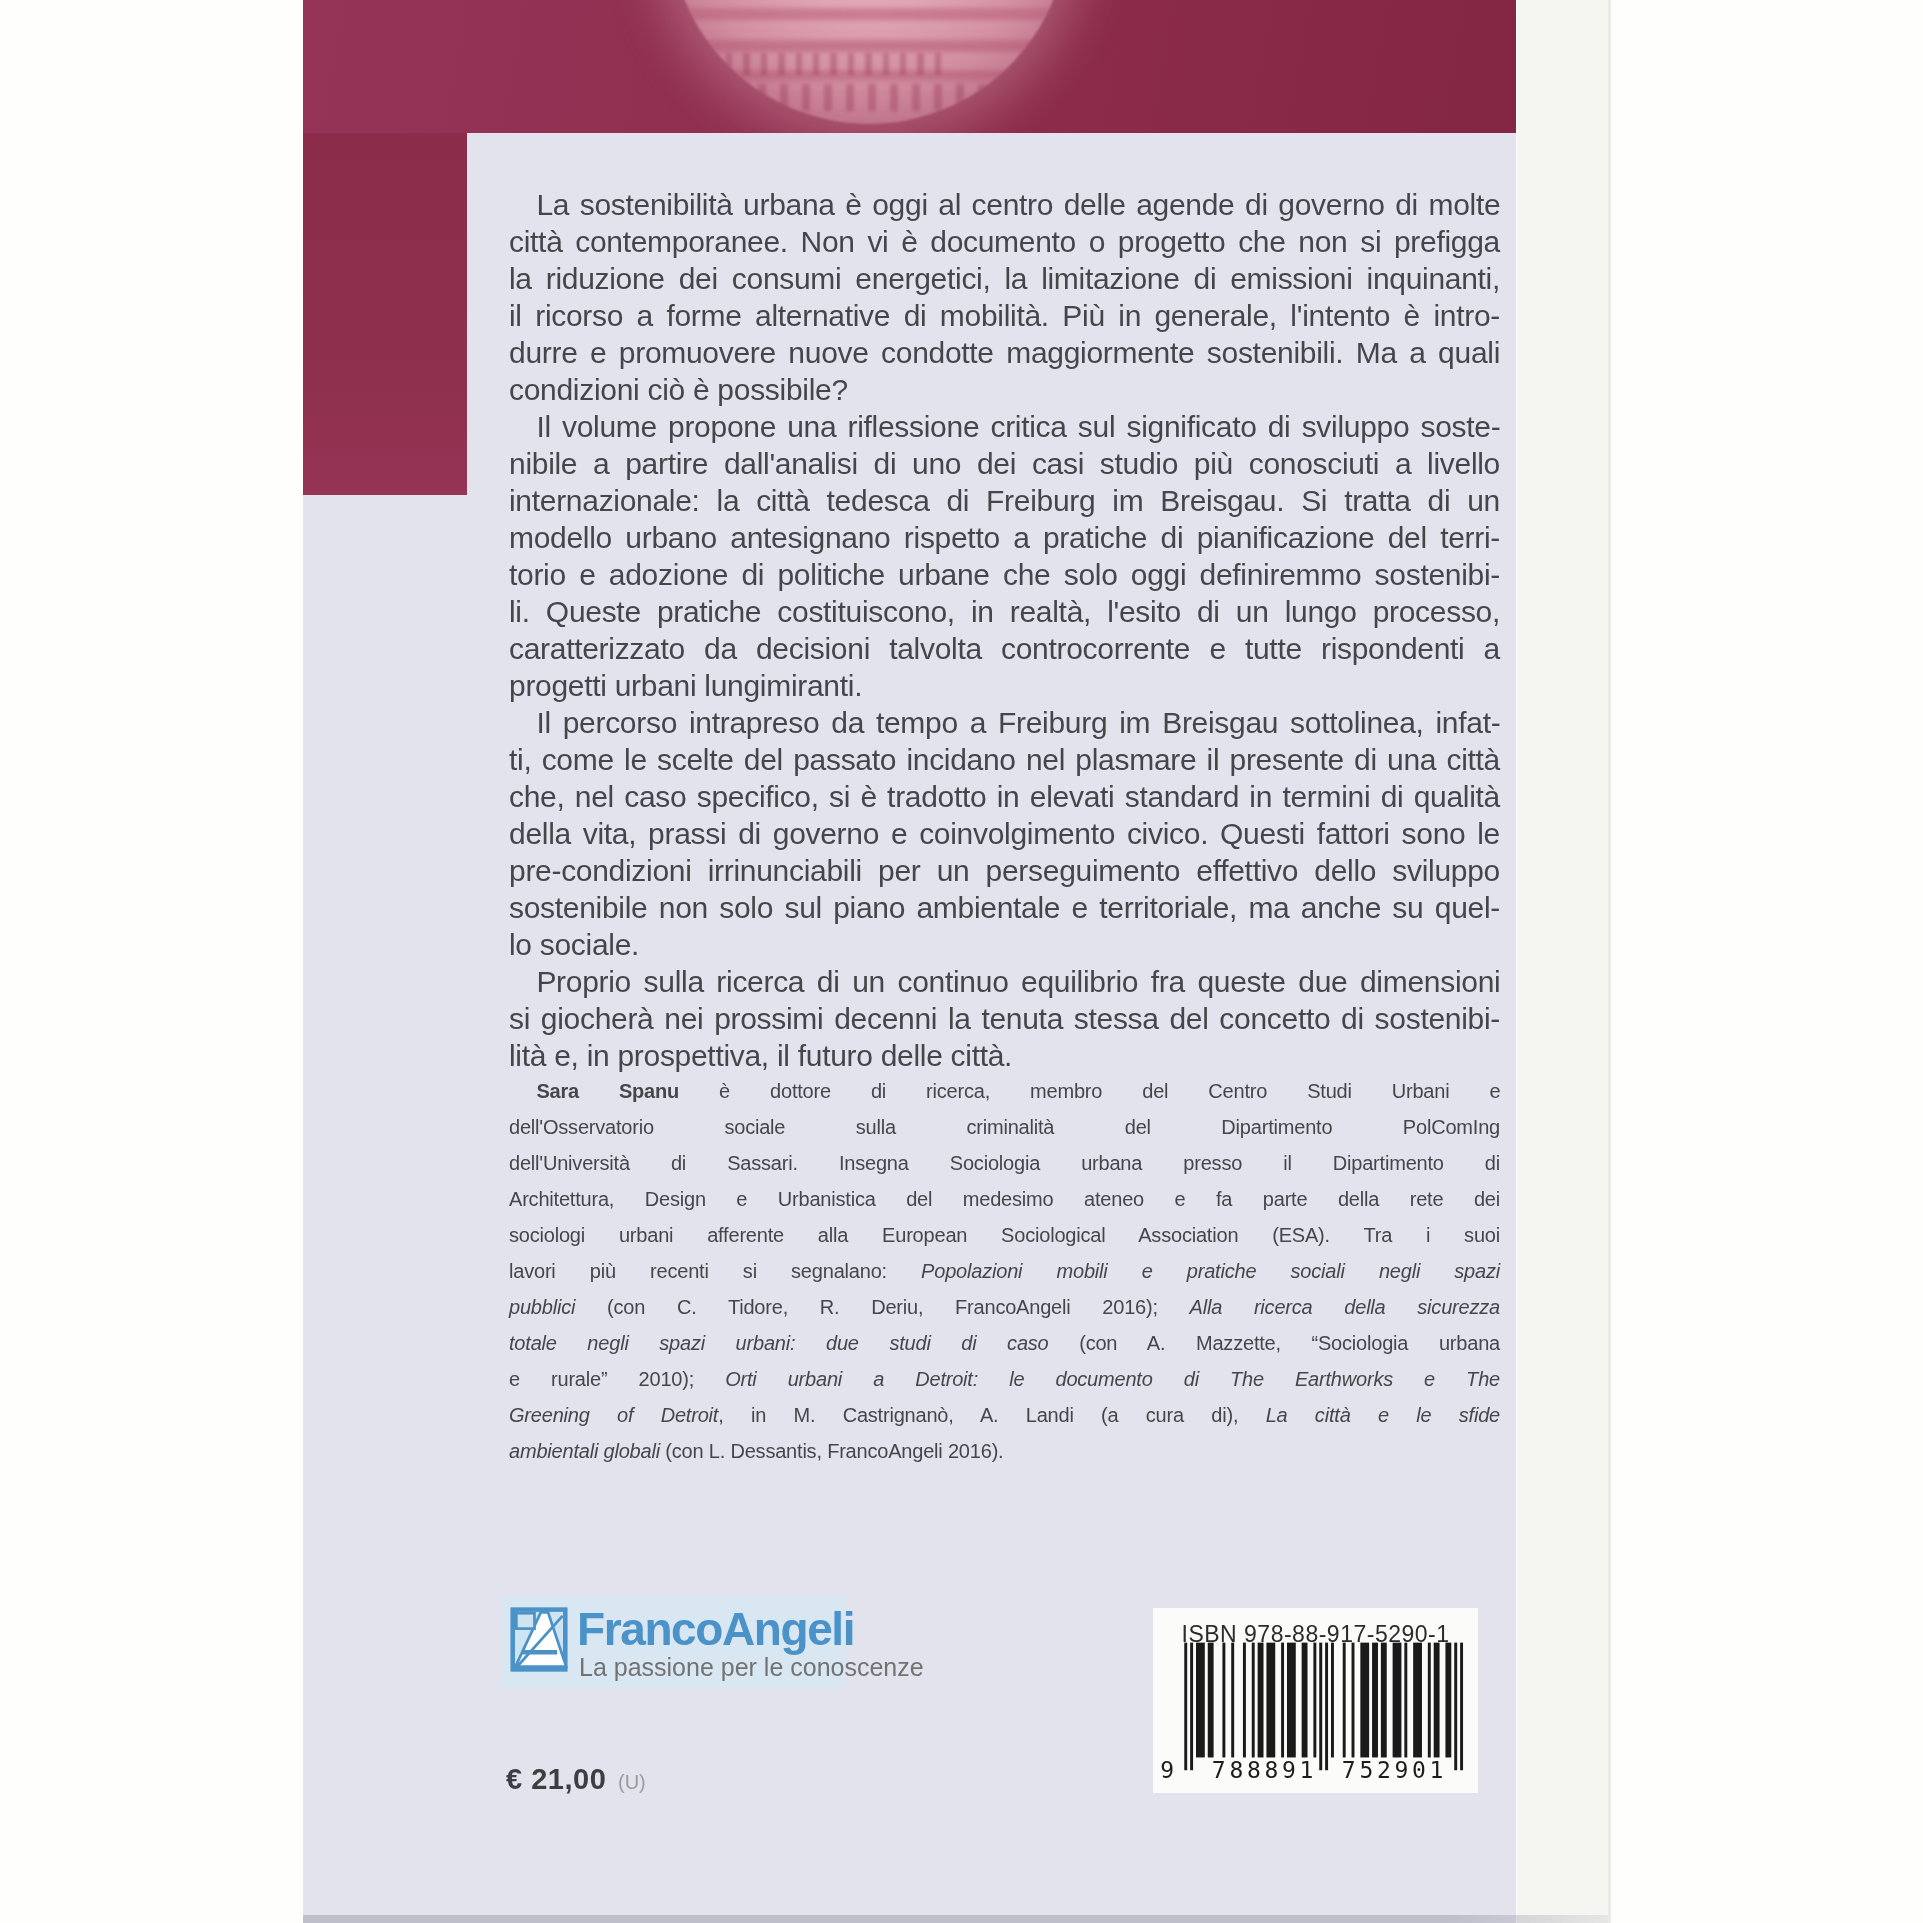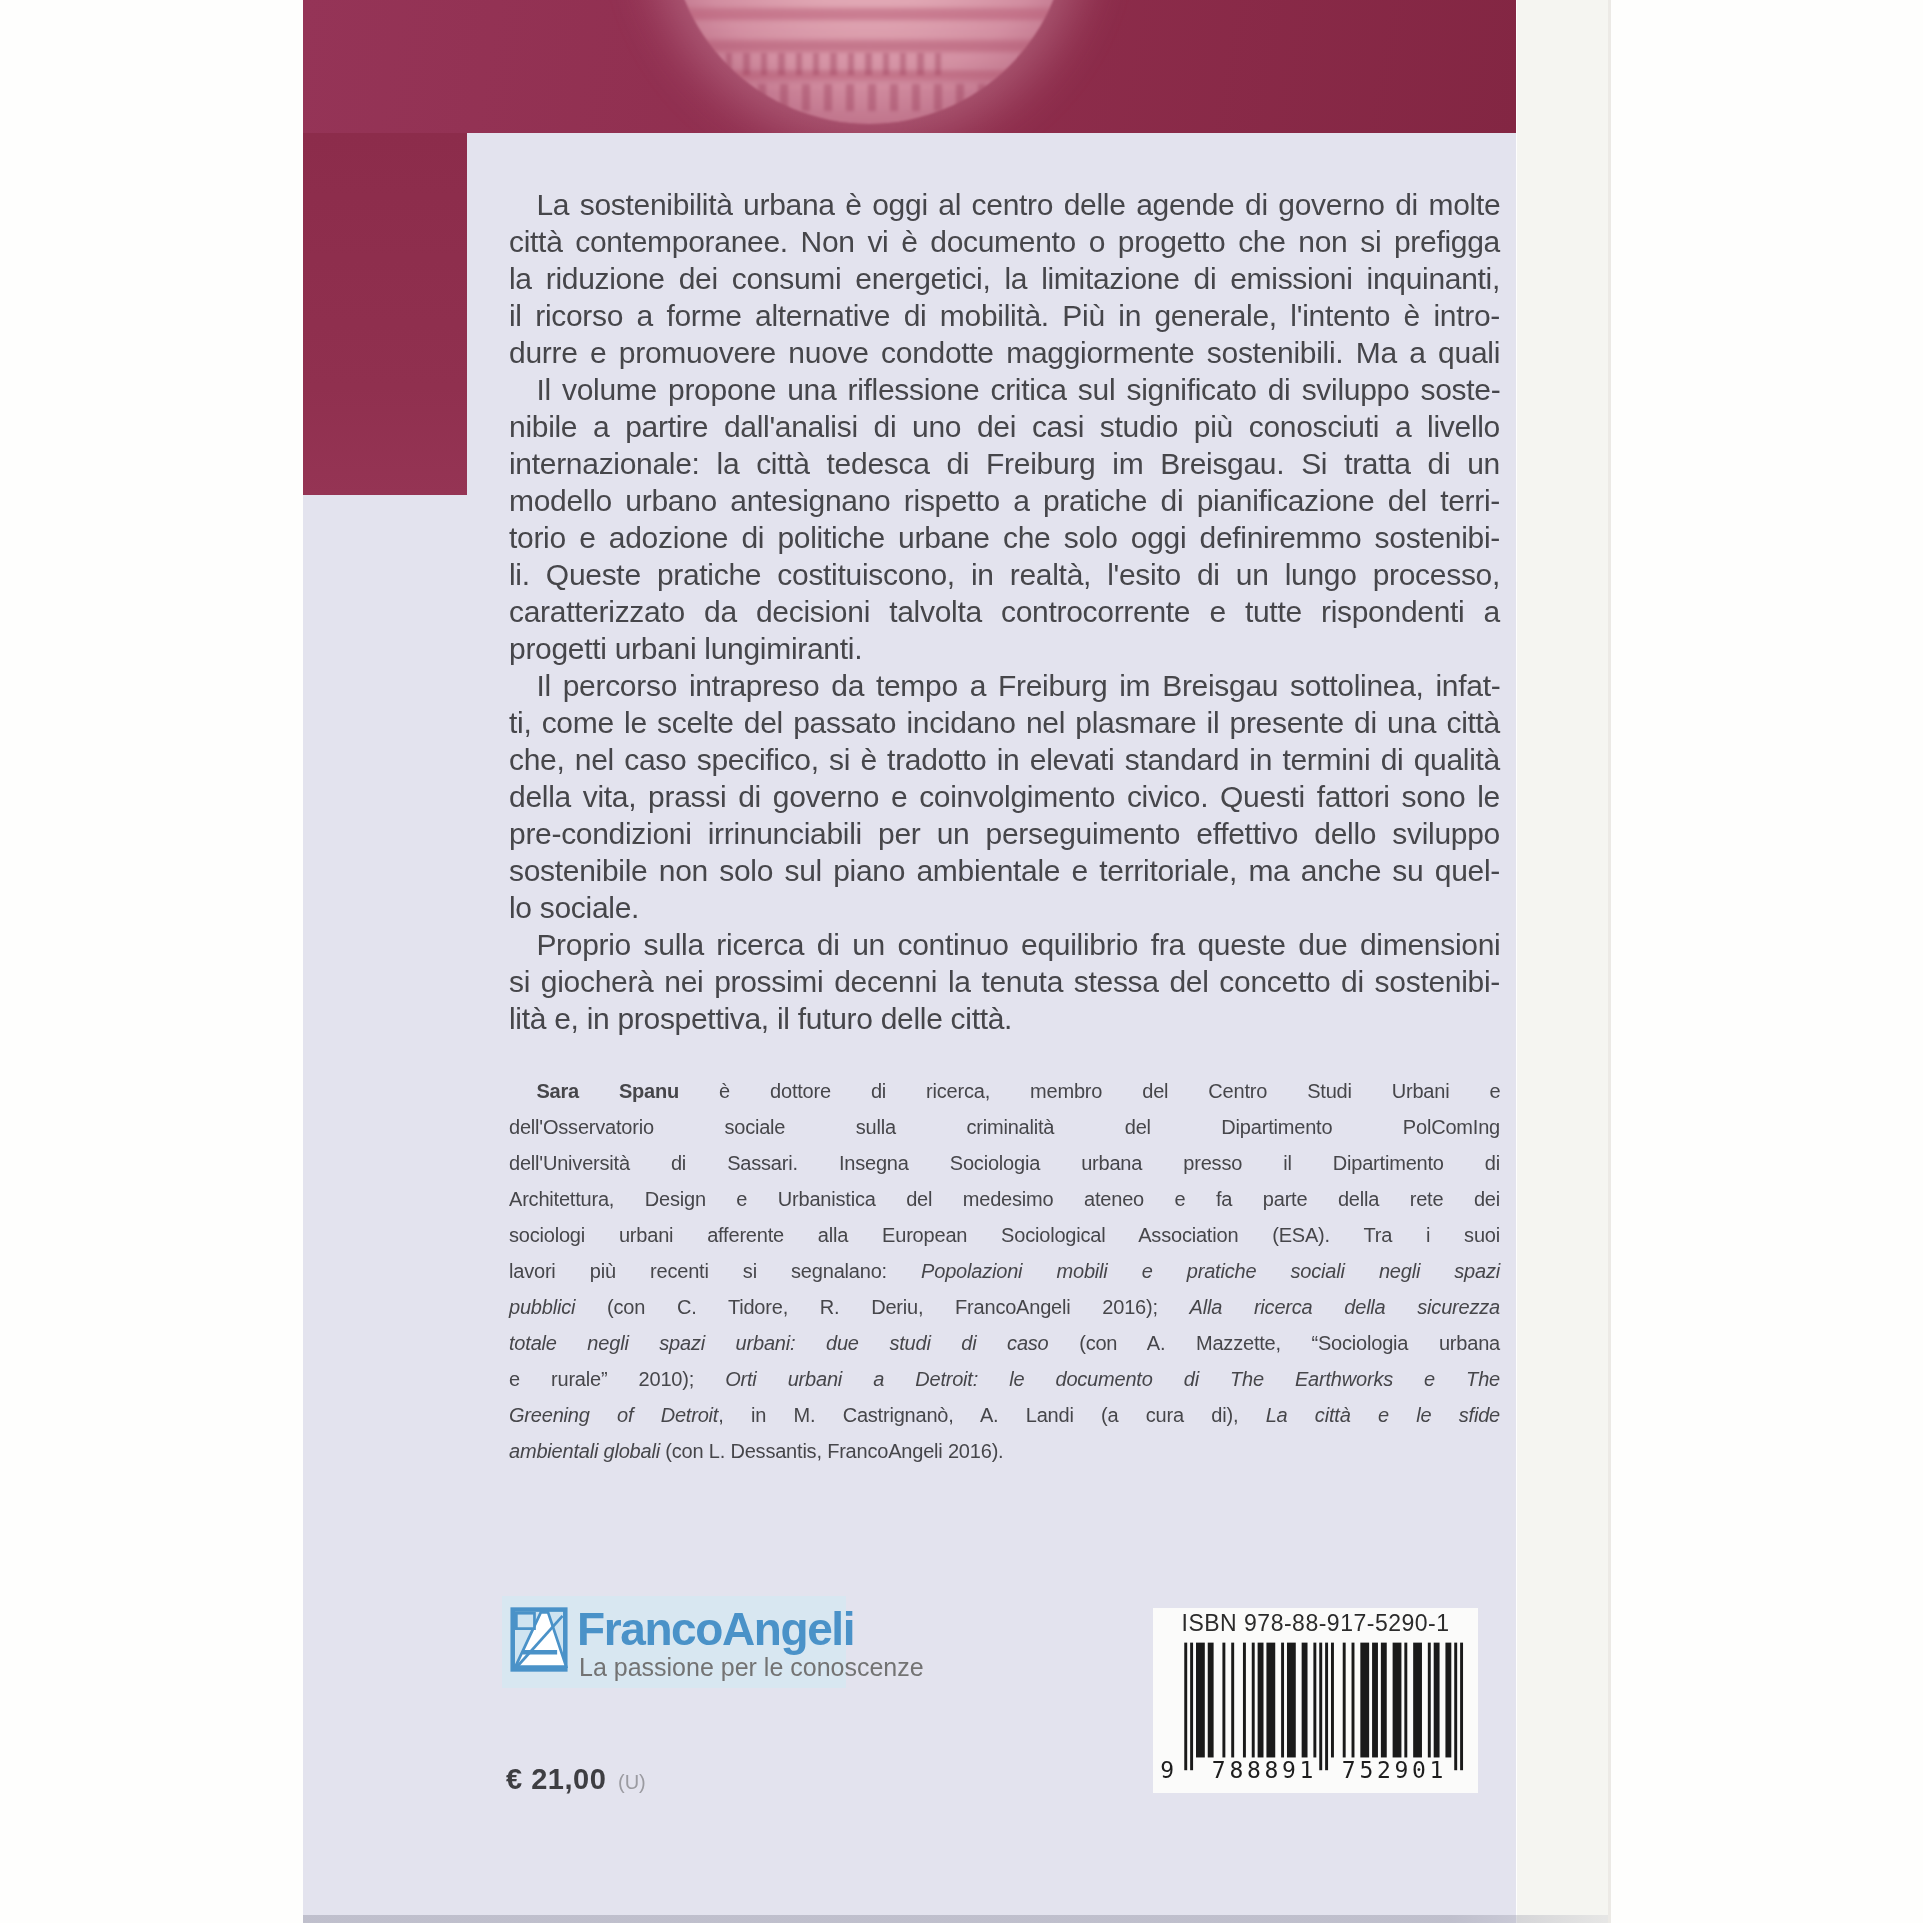--- a/index.html
+++ b/index.html
@@ -56,21 +56,21 @@
     font-size:46px;font-weight:bold;color:#4a92c8;letter-spacing:-1.4px;}
   .pub-tagline{position:absolute;left:579px;top:1653px;height:29px;line-height:29px;
     font-size:25px;color:#737373;letter-spacing:0px;}
   
   .price{position:absolute;left:506px;top:1763px;height:33px;line-height:33px;
     font-size:29px;font-weight:bold;color:#3e3e42;letter-spacing:0.5px;}
   .price-note{position:absolute;left:618px;top:1770px;height:25.6px;line-height:25.6px;
     font-size:20px;color:#9b9ba1;font-weight:normal;}
   
   .barcode-box{position:absolute;left:1153px;top:1608px;width:325px;height:185px;background:#fbfbfa;}
-  .isbn-label{position:absolute;left:0;top:2px;width:100%;text-align:center;
+  .isbn-label{position:absolute;left:0;top:13px;width:100%;text-align:center;
     font-size:23px;color:#2b2b2b;letter-spacing:0.5px;white-space:nowrap;}
   .bars{position:absolute;left:0;top:0;width:325px;height:185px;}
   .bc-digit{position:absolute;font-family:"DejaVu Sans Mono", monospace;font-size:23px;color:#1d1d1d;}
   .bc-lead{left:7.3px;top:149px;}
   .bc-left{left:51px;top:149px;width:121px;text-align:center;letter-spacing:3.7px;}
   .bc-right{left:181px;top:149px;width:121px;text-align:center;letter-spacing:3.7px;}
   
   .bottom-edge{position:absolute;left:303px;top:1915px;width:1305px;height:8.2px;
     background:linear-gradient(90deg, rgba(148,148,164,0.45) 0%, rgba(148,148,164,0.45) 88%, rgba(148,148,164,0.15) 100%);}
 </style>
@@ -94,20 +94,21 @@
     </div>
   </div>
   <div class="maroon-strip"></div>
 
   <div class="synopsis" id="synopsis">
       <div class="tl indent">La sostenibilità urbana è oggi al centro delle agende di governo di molte</div>
       <div class="tl">città contemporanee. Non vi è documento o progetto che non si prefigga</div>
       <div class="tl">la riduzione dei consumi energetici, la limitazione di emissioni inquinanti,</div>
       <div class="tl">il ricorso a forme alternative di mobilità. Più in generale, l'intento è intro-</div>
       <div class="tl">durre e promuovere nuove condotte maggiormente sostenibili. Ma a quali</div>
+      <div class="tl lastline">condizioni ciò è possibile?</div>
       <div class="tl indent">Il volume propone una riflessione critica sul significato di sviluppo soste-</div>
       <div class="tl">nibile a partire dall'analisi di uno dei casi studio più conosciuti a livello</div>
       <div class="tl">internazionale: la città tedesca di Freiburg im Breisgau. Si tratta di un</div>
       <div class="tl">modello urbano antesignano rispetto a pratiche di pianificazione del terri-</div>
       <div class="tl">torio e adozione di politiche urbane che solo oggi definiremmo sostenibi-</div>
       <div class="tl">li. Queste pratiche costituiscono, in realtà, l'esito di un lungo processo,</div>
       <div class="tl">caratterizzato da decisioni talvolta controcorrente e tutte rispondenti a</div>
       <div class="tl lastline">progetti urbani lungimiranti.</div>
       <div class="tl indent">Il percorso intrapreso da tempo a Freiburg im Breisgau sottolinea, infat-</div>
       <div class="tl">ti, come le scelte del passato incidano nel plasmare il presente di una città</div>

